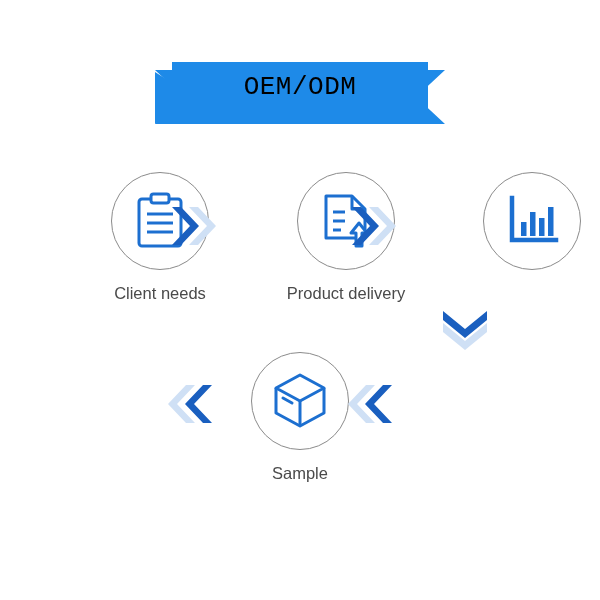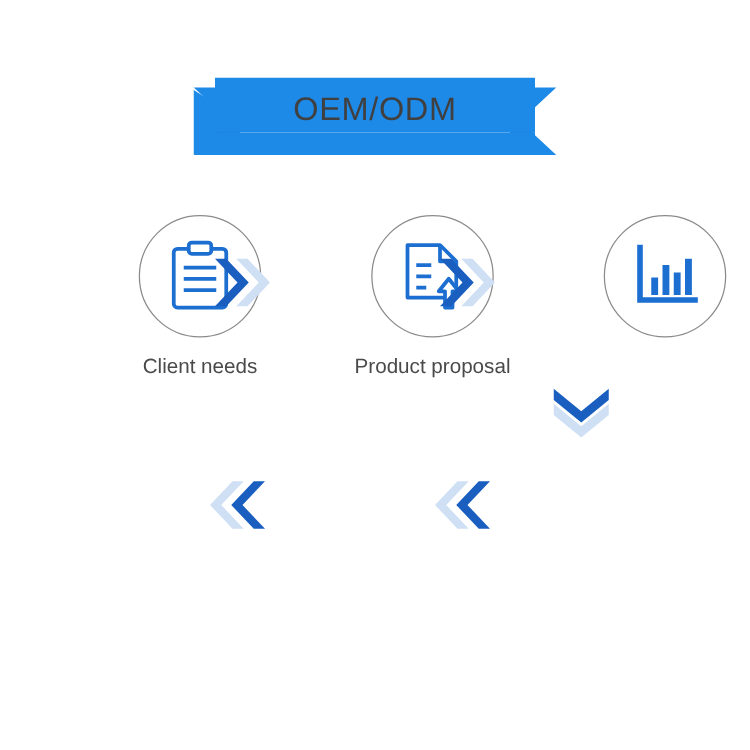--- a/index.html
+++ b/index.html
@@ -36,24 +36,24 @@
     height: 80px;
   }
   .ribbon-title {
     position: absolute;
     left: 0;
     top: 62px;
     width: 600px;
     height: 50px;
     line-height: 50px;
     text-align: center;
-    color: #404040;
+    color: #000000;
     font-size: 26px;
     letter-spacing: 0.5px;
-    font-family: Liberation Sans, sans-serif;
+    font-family: Liberation Mono, monospace;
   }
 
   
   .row {
     position: absolute;
     left: 0;
     width: 600px;
     display: flex;
     justify-content: center;
     align-items: flex-start;
@@ -156,39 +156,50 @@
       <div class="circle">
         <svg width="56" height="58" viewBox="0 0 56 58">
           <path d="M8 4 H34 L47 17 V46 H8 Z" fill="none" stroke="#1C6FD0" stroke-width="3" stroke-linejoin="round"></path>
           <path d="M34 4 V17 H47" fill="none" stroke="#1C6FD0" stroke-width="3" stroke-linejoin="round"></path>
           <line x1="15" y1="20" x2="27" y2="20" stroke="#1C6FD0" stroke-width="3"></line>
           <line x1="15" y1="29" x2="27" y2="29" stroke="#1C6FD0" stroke-width="3"></line>
           <line x1="15" y1="38" x2="23" y2="38" stroke="#1C6FD0" stroke-width="3"></line>
           <path d="M38 54 V41 H33 L41 31 L49 41 H44 V54 Z" fill="#ffffff" stroke="#1C6FD0" stroke-width="3" stroke-linejoin="round"></path>
         </svg>
       </div>
-      <div class="step-label">Product proposal</div>
+      <div class="step-label">Product delivery</div>
     </div>
 
     <div class="step">
       <div class="circle">
         <svg width="56" height="52" viewBox="0 0 56 52">
           <path d="M8 3 V45 H52" fill="none" stroke="#1C6FD0" stroke-width="4.5" stroke-linecap="square" stroke-linejoin="miter"></path>
           <rect x="17" y="27" width="5.5" height="14" fill="#1C6FD0"></rect>
           <rect x="26" y="17" width="5.5" height="24" fill="#1C6FD0"></rect>
           <rect x="35" y="23" width="5.5" height="18" fill="#1C6FD0"></rect>
           <rect x="44" y="12" width="5.5" height="29" fill="#1C6FD0"></rect>
         </svg>
       </div>
     </div>
   </div>
 
   <div class="row row-bottom">
 
 
+    <div class="step">
+      <div class="circle">
+        <svg width="56" height="58" viewBox="0 0 56 58">
+          <path d="M28 3 L52 16 L28 29 L4 16 Z" fill="none" stroke="#1C6FD0" stroke-width="3" stroke-linejoin="round"></path>
+          <path d="M4 16 V41 L28 54 L52 41 V16" fill="none" stroke="#1C6FD0" stroke-width="3" stroke-linejoin="round"></path>
+          <path d="M28 29 V54" fill="none" stroke="#1C6FD0" stroke-width="3" stroke-linejoin="round"></path>
+          <line x1="11" y1="26" x2="20" y2="31" stroke="#1C6FD0" stroke-width="3" stroke-linecap="round"></line>
+        </svg>
+      </div>
+      <div class="step-label">Sample</div>
+    </div>
 
   </div>
 
   <div class="chev-h chev-r1">
     <svg width="48" height="46" viewBox="0 0 48 46">
       <path d="M4 4 L22 23 L4 42 L13 42 L31 23 L13 4 Z" fill="#1A5FBF"></path>
       <path d="M21 4 L39 23 L21 42 L30 42 L48 23 L30 4 Z" fill="#CFE0F5"></path>
     </svg>
   </div>
 

